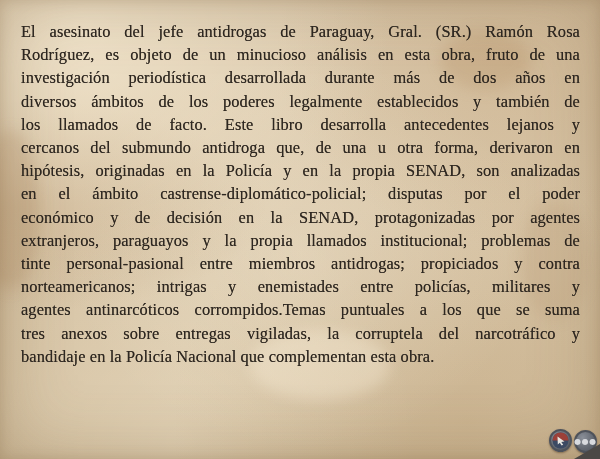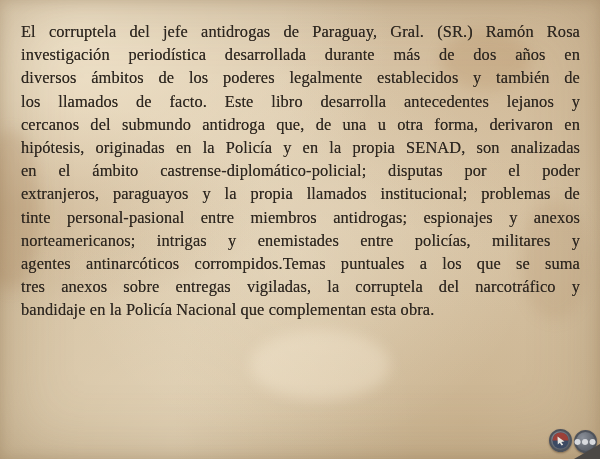--- a/index.html
+++ b/index.html
@@ -98,29 +98,31 @@
 
 <div class="screen">
 
   <div class="paper"></div>
   <div class="stain s1"></div>
   <div class="stain s2"></div>
   <div class="stain s3"></div>
   <div class="stain s4"></div>
 
   <div class="text-block">
-      <div class="textline">El corruptela del jefe antidrogas de Paraguay, Gral. (SR.) Ramón Rosa</div>
+      <div class="textline">El asesinato del jefe antidrogas de Paraguay, Gral. (SR.) Ramón Rosa</div>
+      <div class="textline">Rodríguez, es objeto de un minucioso análisis en esta obra, fruto de una</div>
       <div class="textline">investigación periodística desarrollada durante más de dos años en</div>
       <div class="textline">diversos ámbitos de los poderes legalmente establecidos y también de</div>
       <div class="textline">los llamados de facto. Este libro desarrolla antecedentes lejanos y</div>
       <div class="textline">cercanos del submundo antidroga que, de una u otra forma, derivaron en</div>
       <div class="textline">hipótesis, originadas en la Policía y en la propia SENAD, son analizadas</div>
       <div class="textline">en el ámbito castrense-diplomático-policial; disputas por el poder</div>
+      <div class="textline">económico y de decisión en la SENAD, protagonizadas por agentes</div>
       <div class="textline">extranjeros, paraguayos y la propia llamados institucional; problemas de</div>
-      <div class="textline">tinte personal-pasional entre miembros antidrogas; espionajes y anexos</div>
+      <div class="textline">tinte personal-pasional entre miembros antidrogas; propiciados y contra</div>
       <div class="textline">norteamericanos; intrigas y enemistades entre policías, militares y</div>
       <div class="textline">agentes antinarcóticos corrompidos.Temas puntuales a los que se suma</div>
       <div class="textline">tres anexos sobre entregas vigiladas, la corruptela del narcotráfico y</div>
       <div class="textline">bandidaje en la Policía Nacional que complementan esta obra.</div>
     </div>
 
   <button class="round-btn btn-nav">
     <span>
       <svg width="17" height="17" viewBox="0 0 17 17">
         <circle cx="8.5" cy="8.5" r="8" fill="#3c4a63"></circle>

